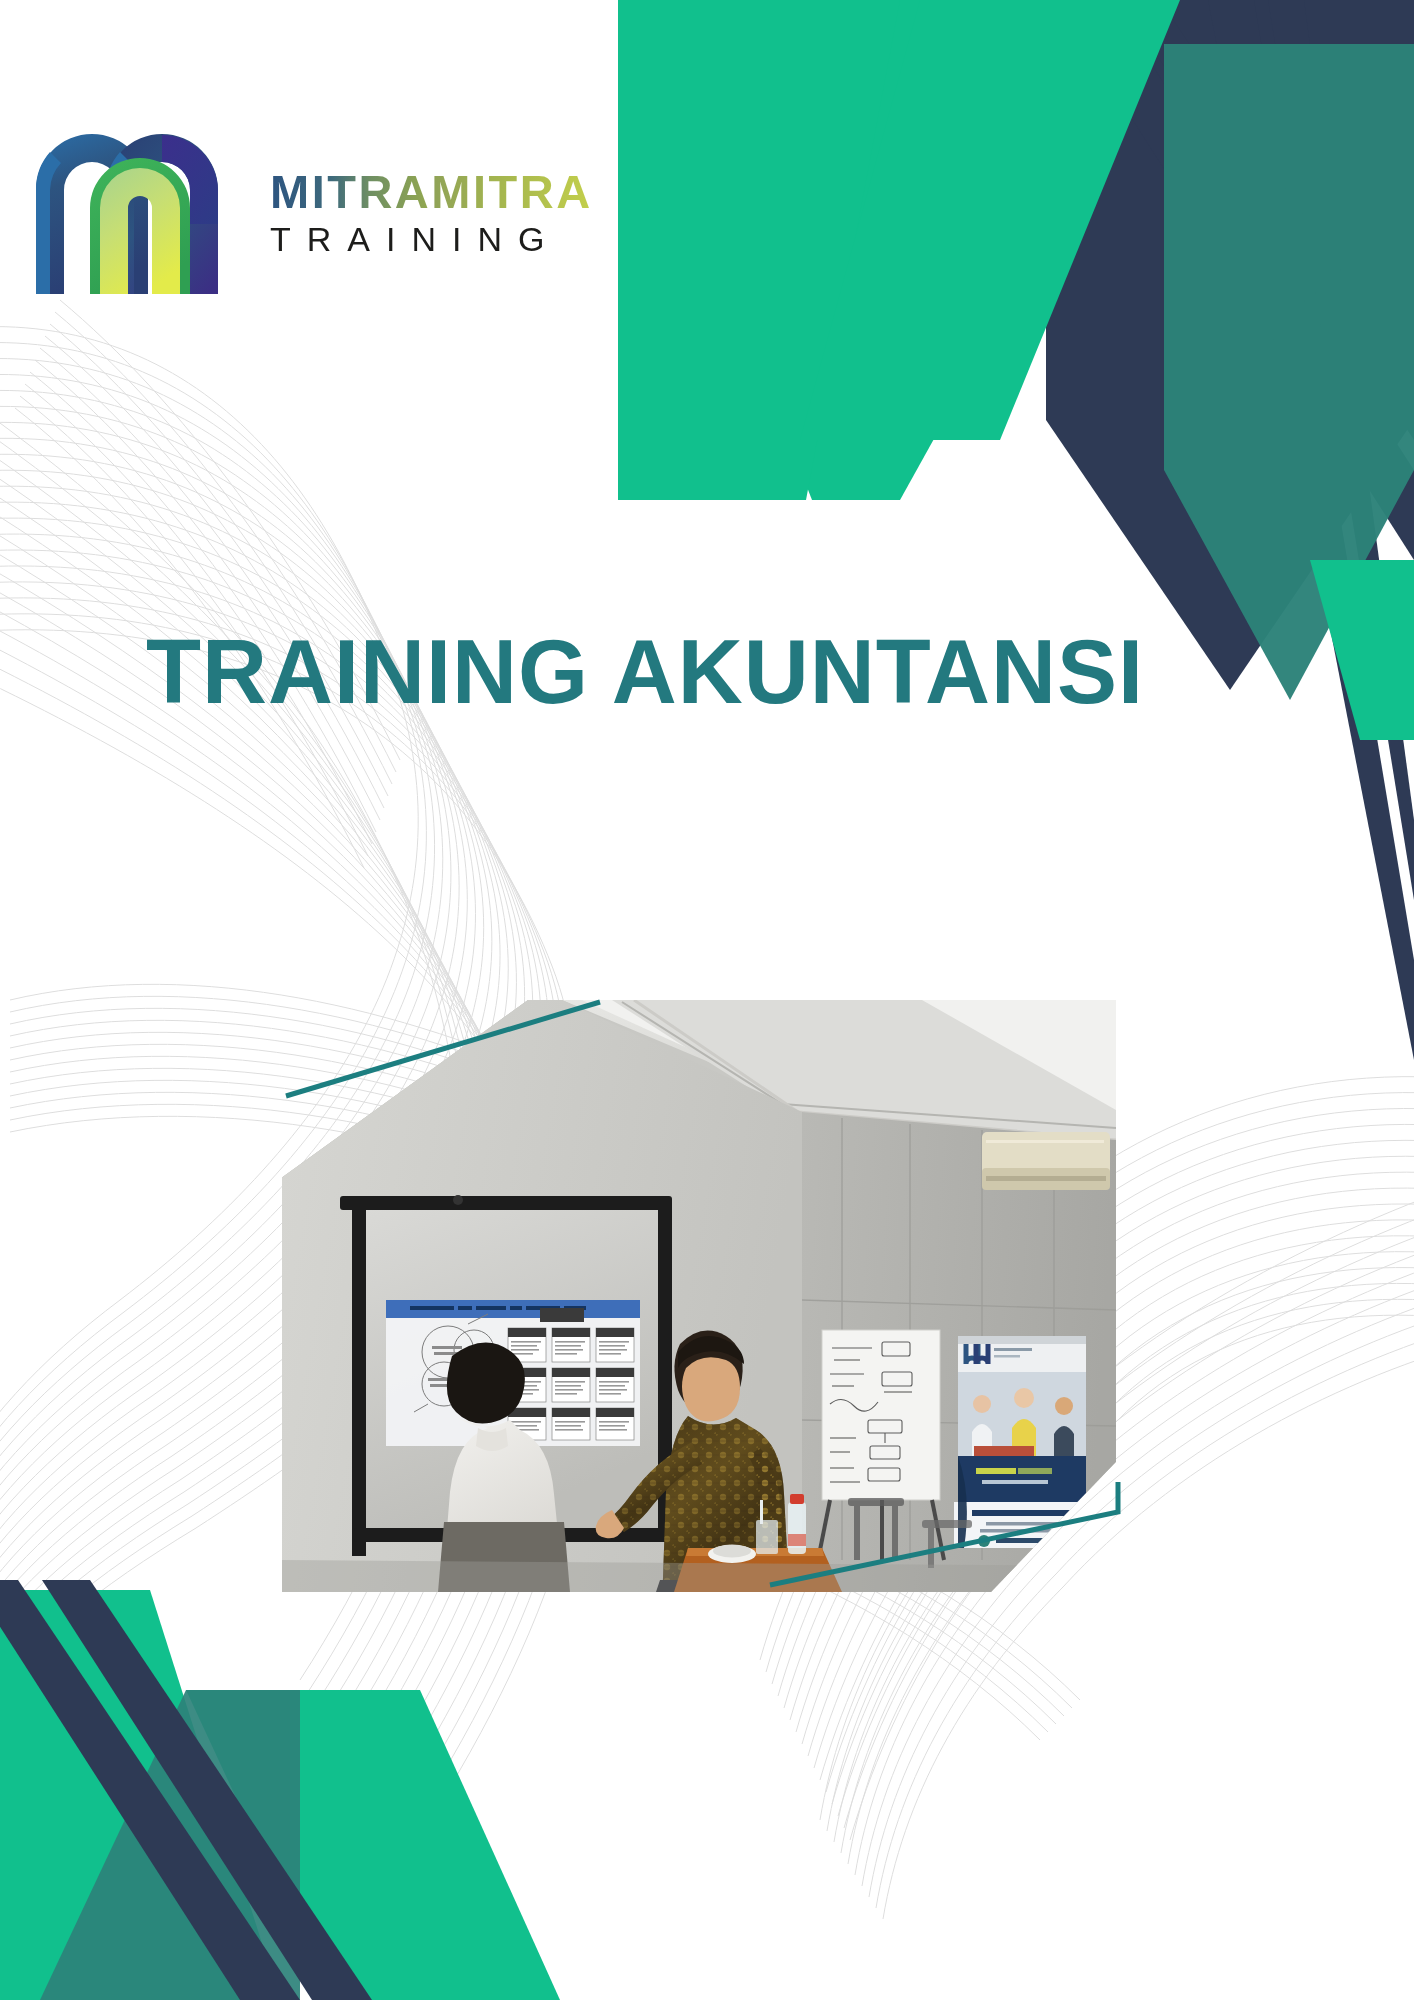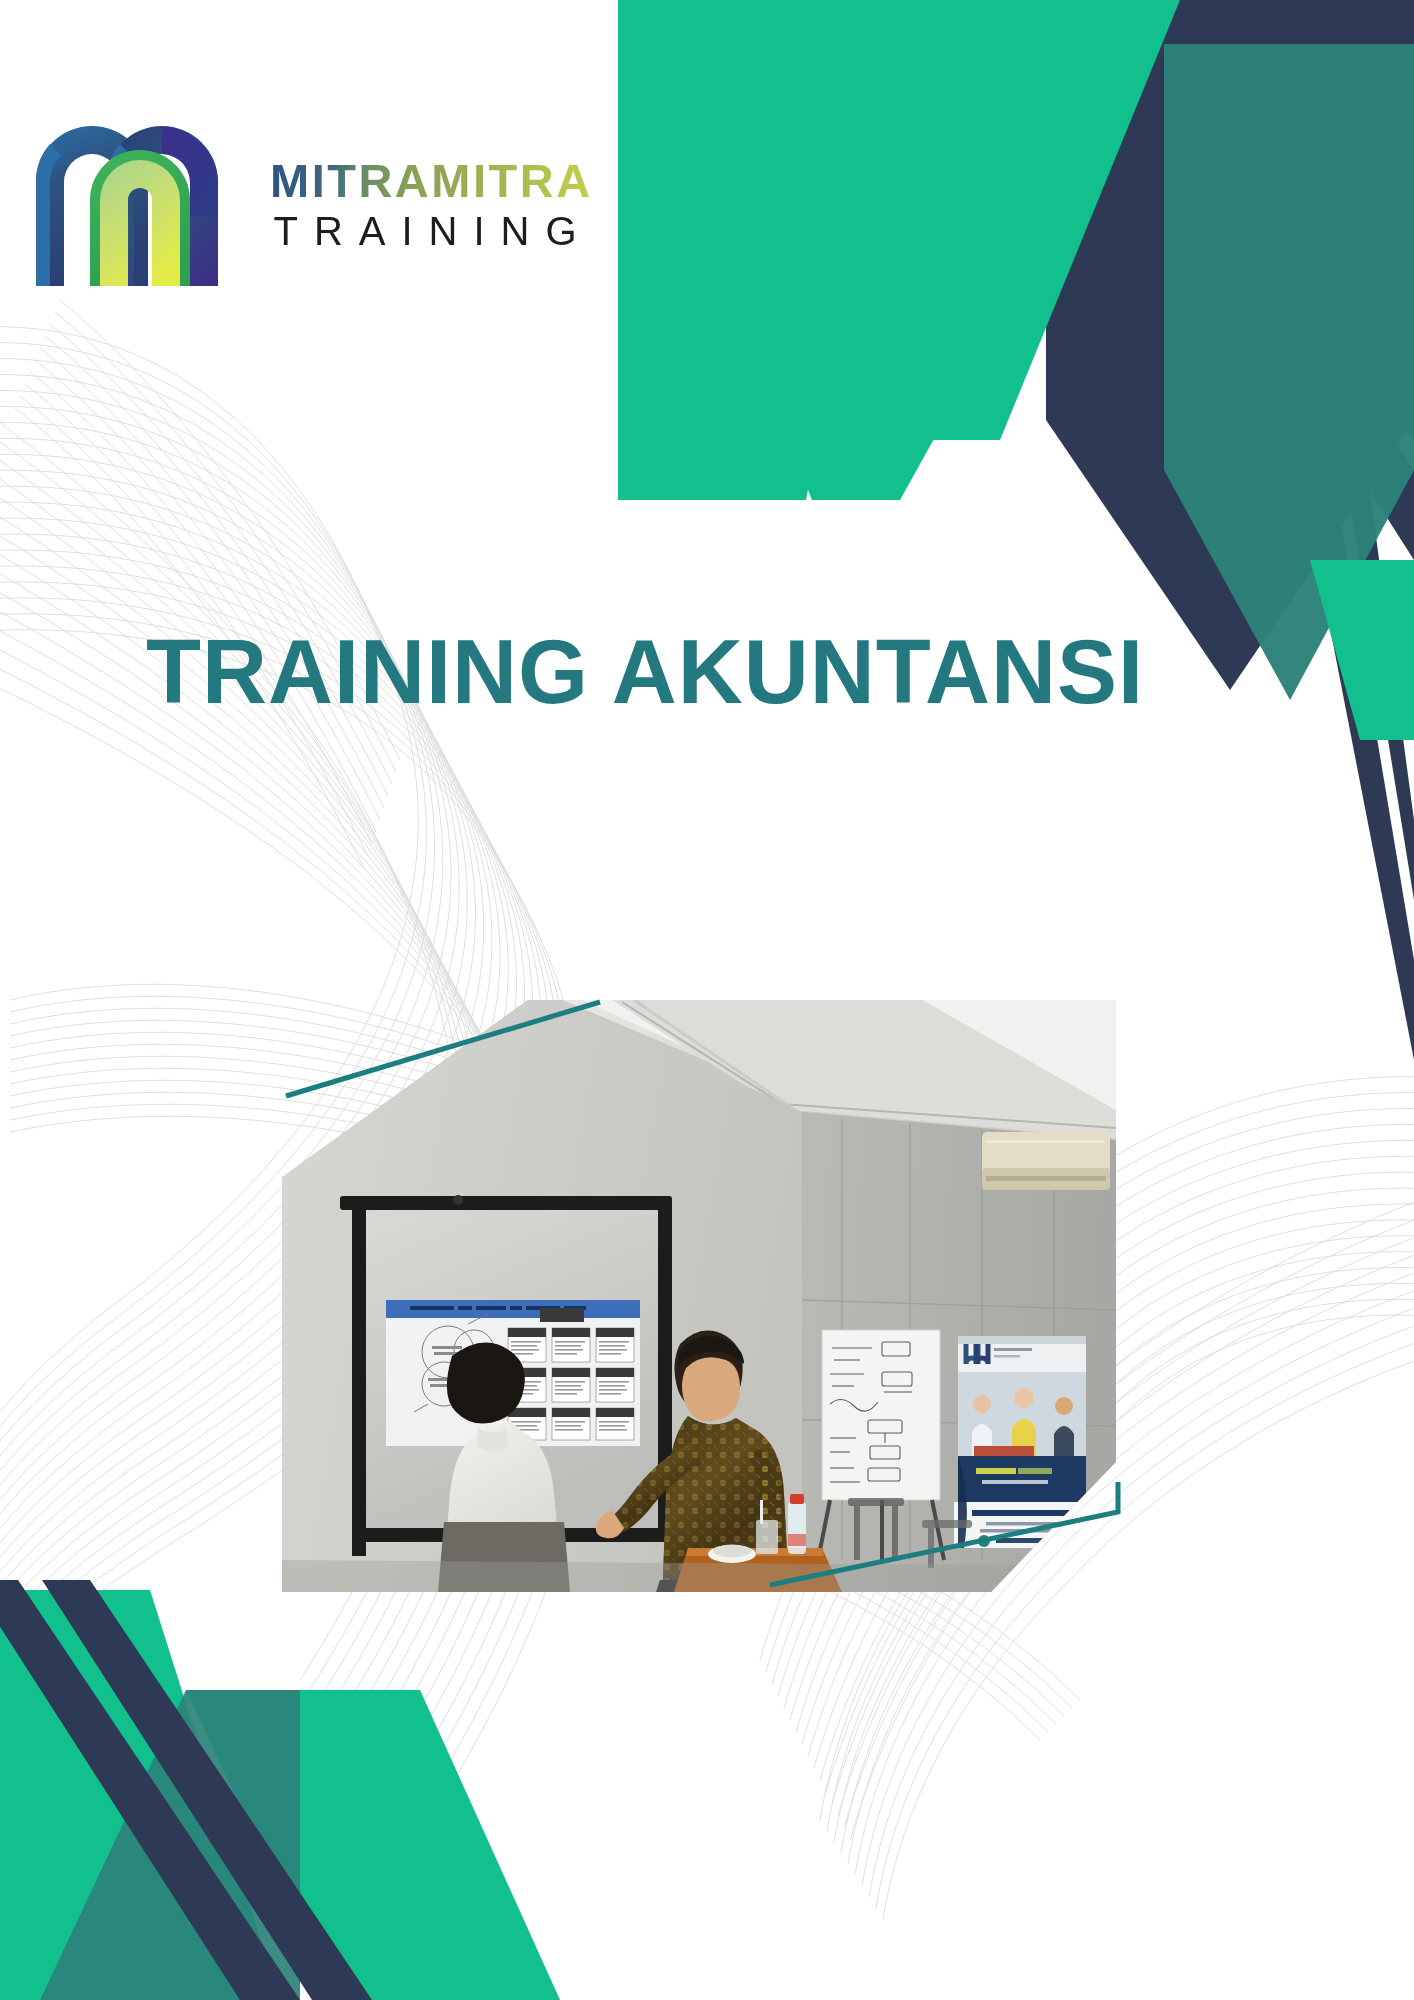--- a/index.html
+++ b/index.html
@@ -16,22 +16,22 @@
   }
 
   
   .layer{position:absolute;left:0;top:0;width:1414px;height:2000px;pointer-events:none;}
   .layer.mesh{z-index:1;}
   .layer.shapes{z-index:2;}
   .layer.accent{z-index:6;}
 
   
   .logo-block{
-    position:absolute;left:28px;top:96px;z-index:5;
-    display:flex;align-items:center;text-align:right;
+    position:absolute;left:28px;top:104px;z-index:5;
+    display:flex;align-items:center;
   }
   .logo-mark{width:232px;height:190px;display:block;flex:0 0 auto;}
   .logo-words{
     margin-left:10px;margin-top:26px;
     display:flex;flex-direction:column;justify-content:center;
   }
   .logo-wordmark{
     font-size:47px;font-weight:bold;letter-spacing:2.5px;
     line-height:1;white-space:nowrap;display:flex;
   }
@@ -39,21 +39,21 @@
     background:linear-gradient(90deg,#2d5480 0%,#3e6a7c 38%,#6f8f63 62%,#93a84f 100%);
     -webkit-background-clip:text;background-clip:text;color:transparent;
     -webkit-text-fill-color:transparent;
   }
   .logo-wordmark .w2{
     background:linear-gradient(90deg,#8fa257 0%,#a6b74f 45%,#c3cf4b 100%);
     -webkit-background-clip:text;background-clip:text;color:transparent;
     -webkit-text-fill-color:transparent;
   }
   .logo-sub{
-    margin-top:7px;font-size:40px;font-weight:400;
+    margin-top:7px;font-size:34px;font-weight:400;
     letter-spacing:16px;color:#1d1d1b;line-height:1;white-space:nowrap;
   }
 
   
   .title-block{
     position:absolute;left:0;top:620px;width:1290px;z-index:5;
     text-align:center;
   }
   .title-line{
     font-size:90px;font-weight:bold;color:#23797f;

